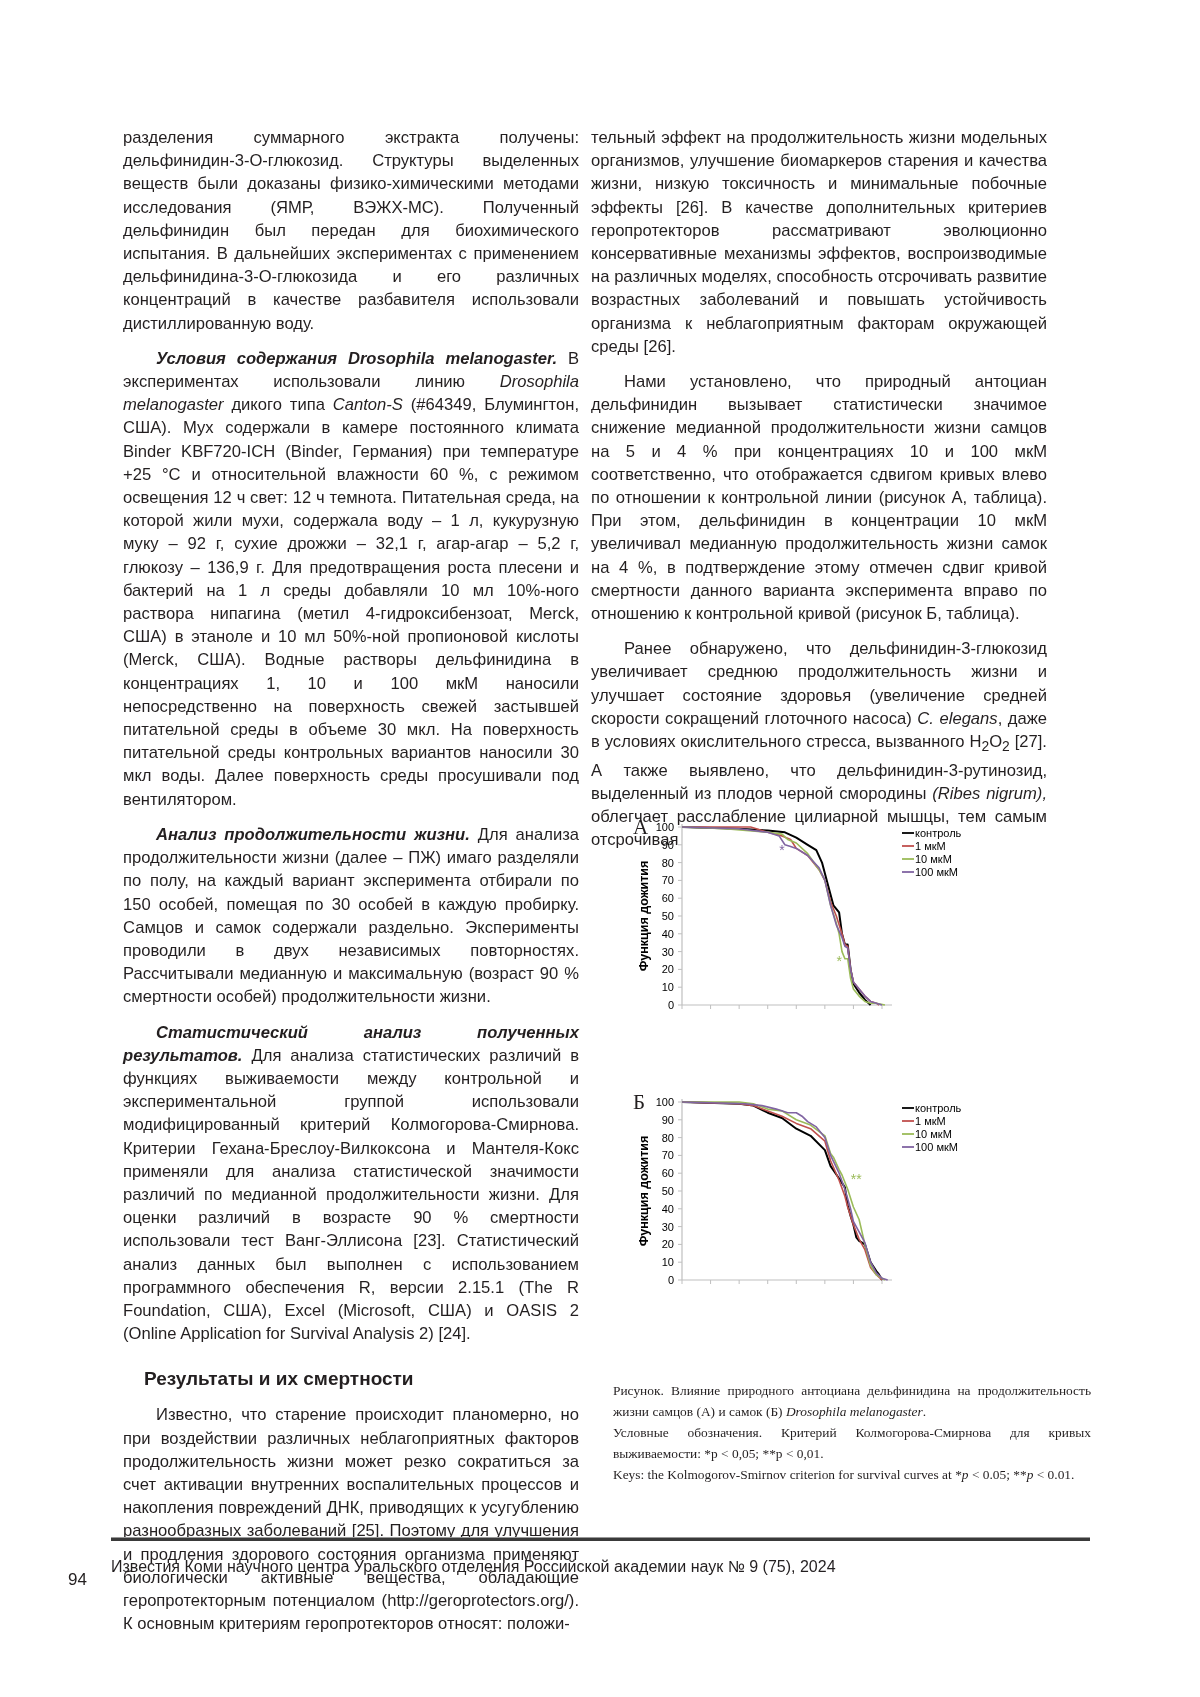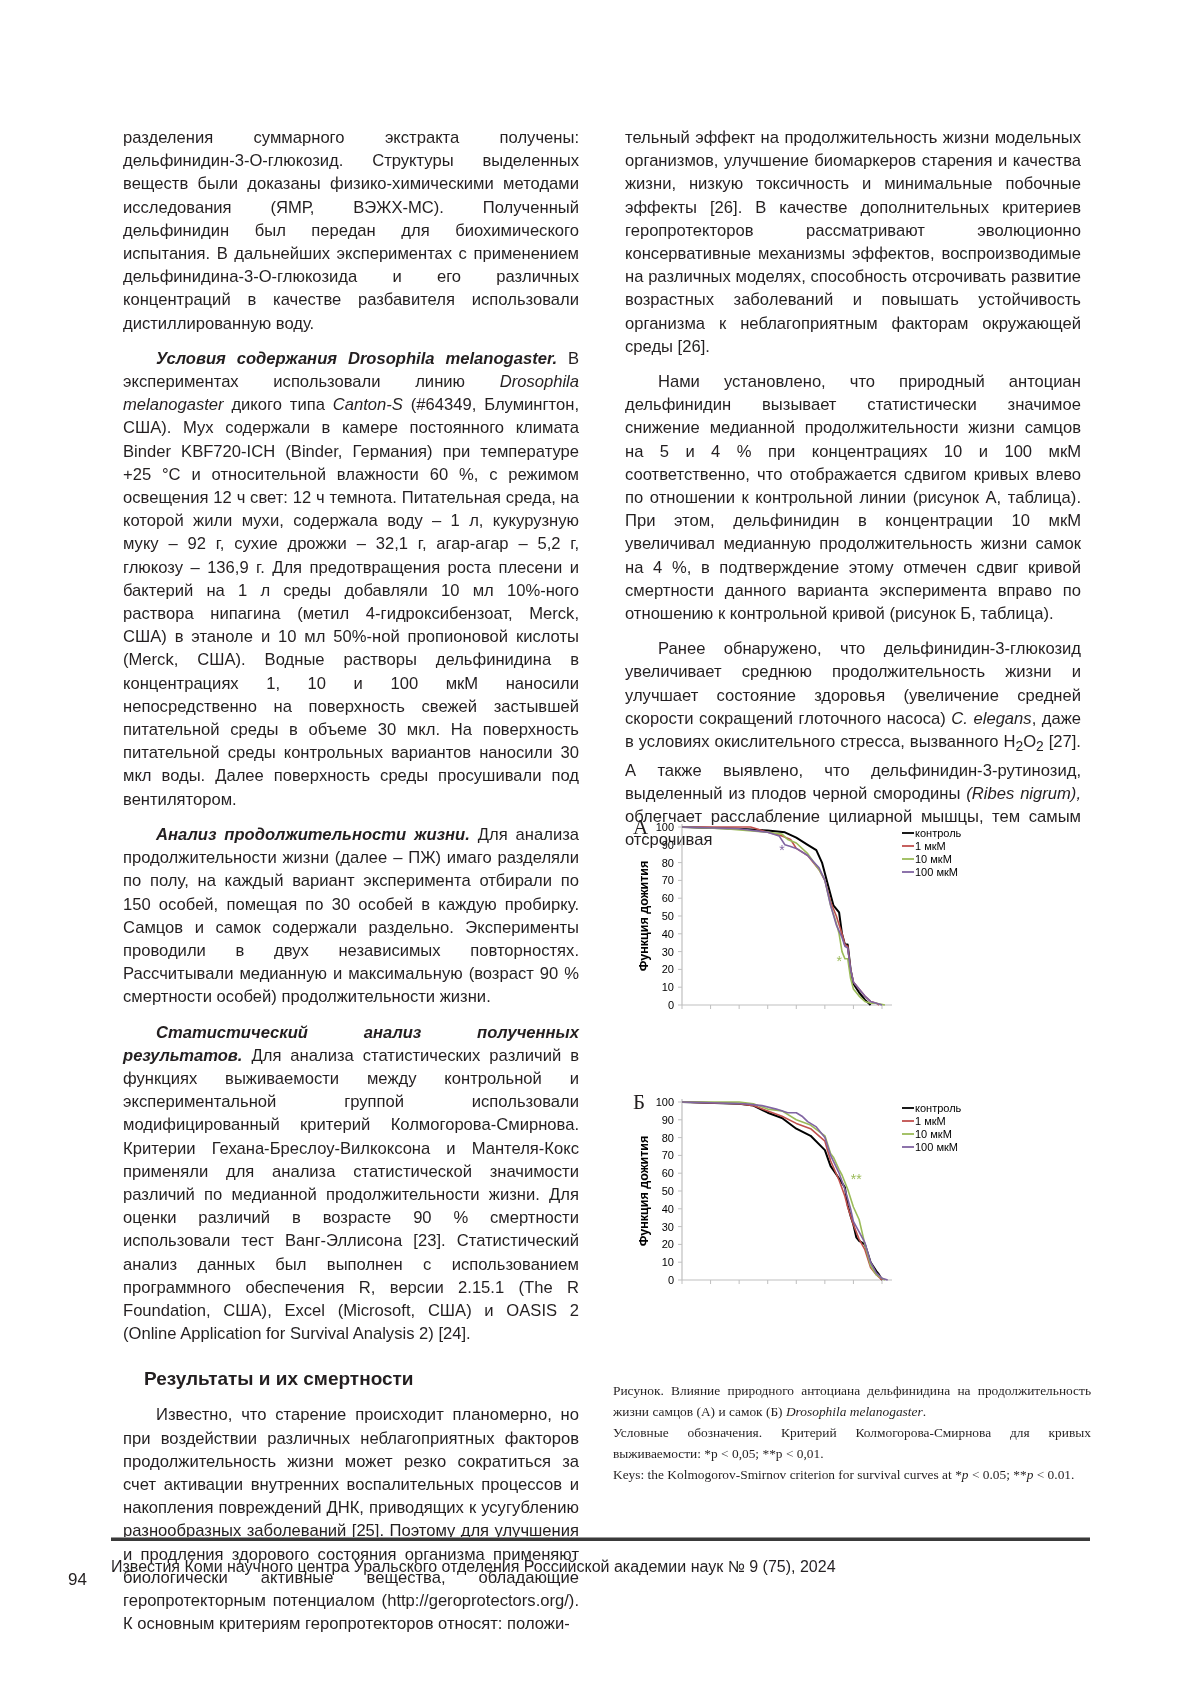--- a/index.html
+++ b/index.html
@@ -1,20 +1,20 @@
 <!DOCTYPE html>
 <html><head>
 <meta charset="utf-8">
 <style>
   html, body { margin:0; padding:0; background:#ffffff; }
   body { width:1200px; height:1697px; position:relative; overflow:hidden;
          font-family:"Liberation Sans", "DejaVu Sans", sans-serif; color:#231f20; }
   .col { position:absolute; font-size:16.6px; line-height:23.2px; text-align:justify; }
   #left { left:111px; top:114px; width:480px; }
-  #right { left:613px; top:114px; width:480px; }
+  #right { left:579px; top:114px; width:480px; }
   .col p { margin:12px; }
   .indent { text-indent:33px; }
   .runin { font-weight:bold; font-style:italic; }
   .it { font-style:italic; }
   .section-title { font-weight:bold; font-size:19px; margin:22px 0 12px 33px !important; text-align:left; line-height:24px; }
   .fig { position:absolute; }
   .fig-label { position:absolute; font-family:"Liberation Serif", "DejaVu Serif", serif; font-size:21px; }
   svg text { font-family:"Liberation Sans", "DejaVu Sans", sans-serif; }
   #caption { position:absolute; left:613px; top:1380px; width:478px; font-size:13.4px; line-height:21px; text-align:justify; }
   #caption p { margin:0;font-family:Liberation Serif, serif; }

